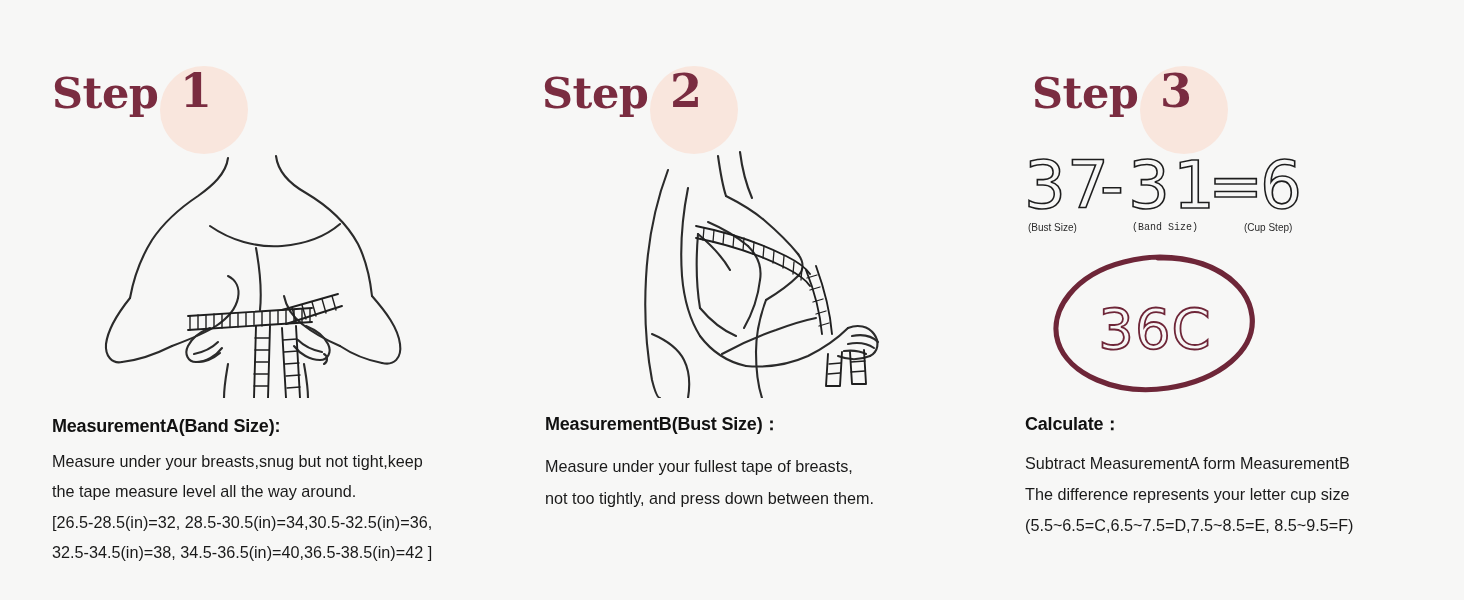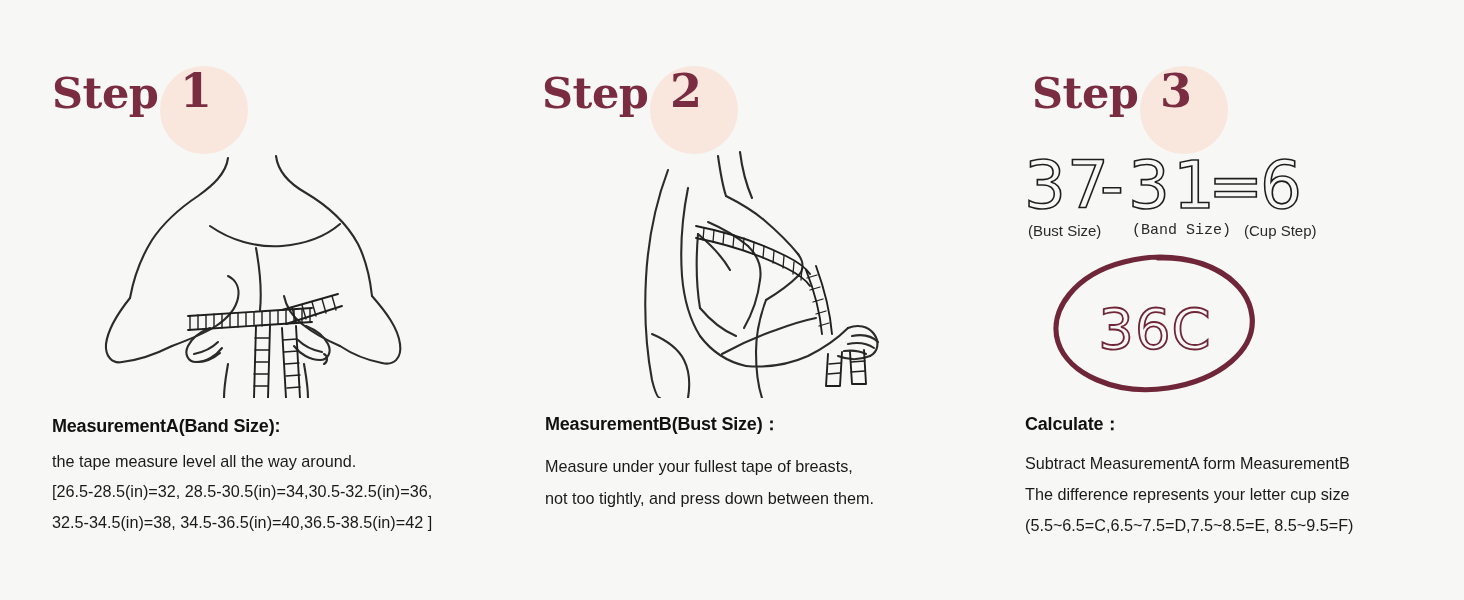--- a/index.html
+++ b/index.html
@@ -122,21 +122,21 @@
   }
   .formula-labels {
     position: absolute;
     left: 0;
     top: 72px;
     width: 310px;
     height: 24px;
   }
   .flabel {
     position: absolute;
-    font-size: 15px;
+    font-size: 10px;
     color: #2a2a2a;
     white-space: nowrap;
   }
   #flab-bust { left: 6px;   top: 0; }
   #flab-band { left: 110px; top: 0; font-family: Liberation Mono, monospace; }
   #flab-cup  { left: 222px; top: 0; }
 
   .circle-wrap {
     position: absolute;
     left: 1040px;
@@ -213,20 +213,21 @@
                  M194 226 L208 226 M194 238 L208 238" stroke-width="1.4"></path>
         <path d="M222 180 L226 250"></path>
         <path d="M236 178 L240 250"></path>
         <path d="M223 192 L237 191 M224 204 L238 203 M225 216 L239 215
                  M226 228 L240 227 M227 240 L240 239" stroke-width="1.4"></path>
       </g>
     </svg>
 
     <div class="caption" id="cap-1">
       <div class="cap-title">MeasurementA(Band Size):</div>
+      <div class="cap-line">Measure under your breasts,snug but not tight,keep</div>
       <div class="cap-line">the tape measure level all the way around.</div>
       <div class="cap-line">[26.5-28.5(in)=32, 28.5-30.5(in)=34,30.5-32.5(in)=36,</div>
       <div class="cap-line">32.5-34.5(in)=38, 34.5-36.5(in)=40,36.5-38.5(in)=42 ]</div>
     </div>
   </div>
 
   <div class="step-col" id="col-2">
 
     <div class="step-head">
       <div class="step-blob"></div>

